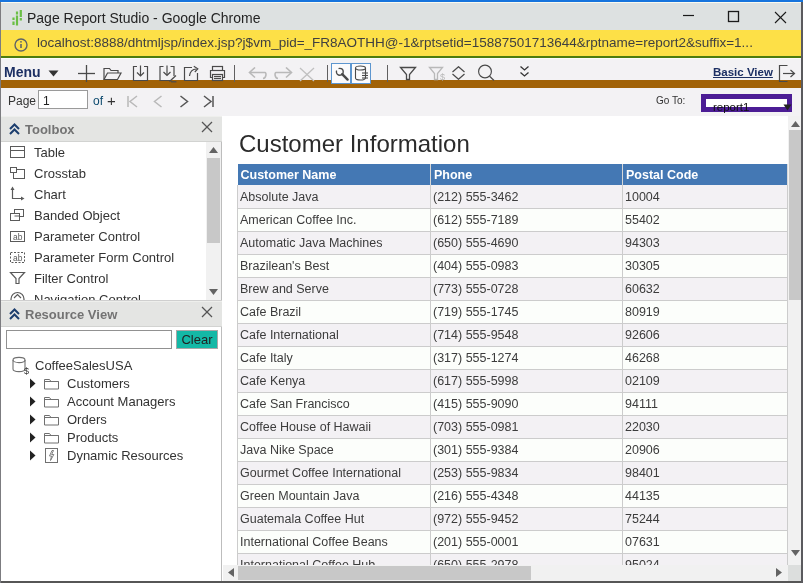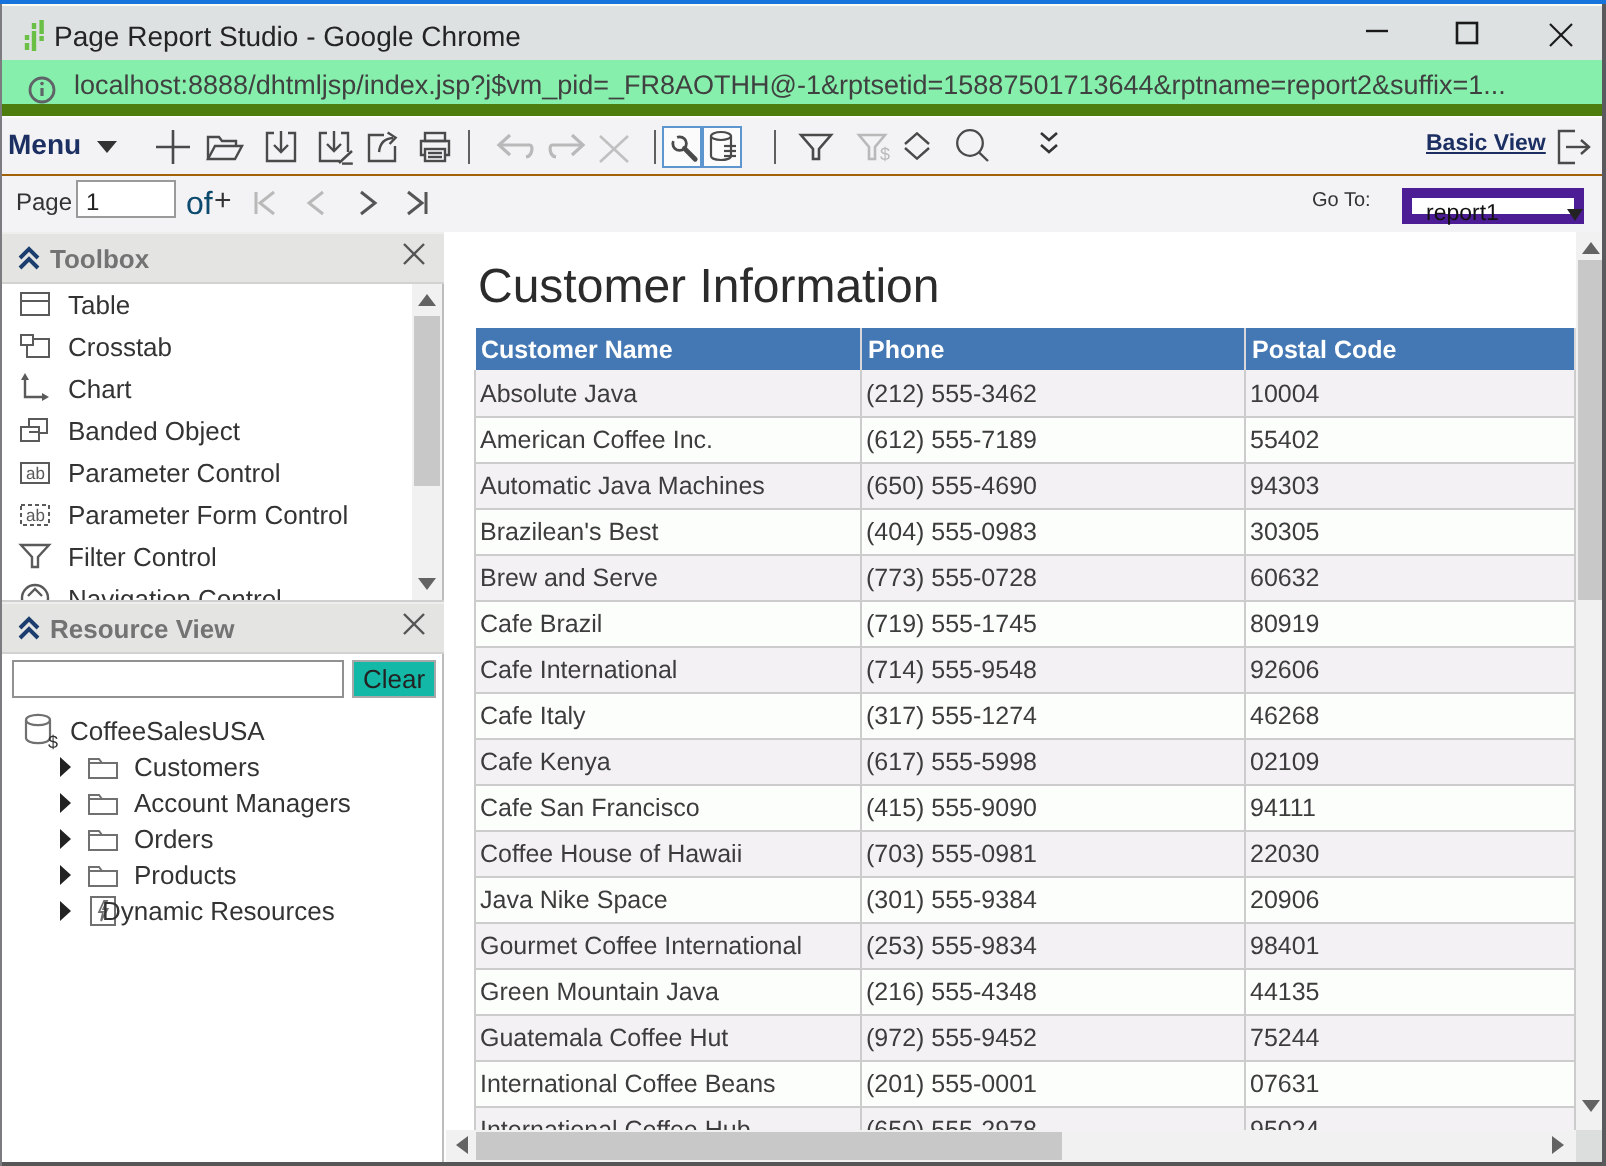--- a/index.html
+++ b/index.html
@@ -7,23 +7,23 @@
 body { font-family:"Liberation Sans", sans-serif; position:relative; background:#fff; }
 .abs { position:absolute; }
 
 #frame { position:absolute; left:0; top:0; width:803px; height:583px; }
 #leftb { position:absolute; left:0; top:2px; width:1px; height:581px; background:#7c7c80; }
 #rightb { position:absolute; left:801px; top:2px; width:2px; height:581px; background:#5a5a5e; }
 #topblue { position:absolute; left:0; top:0; width:803px; height:2px; background:#1774dd; }
 #topcream { position:absolute; left:0; top:2px; width:803px; height:1px; background:#fafaef; }
 #titlebar { position:absolute; left:1px; top:3px; width:801px; height:27px; background:#dde1e1; }
 #title { position:absolute; left:26px; top:7px; font-size:14px; color:#242424; }
-#urlbar { position:absolute; left:1px; top:30px; width:801px; height:28px; background:#86efac; border-bottom:6px solid #4d7c0f;text-align:center; }
+#urlbar { position:absolute; left:1px; top:30px; width:801px; height:28px; background:#fde047; border-bottom:2px solid #4d7c0f;text-align:center; }
 #urltext { position:absolute; left:36px; top:5px; font-size:13.5px; color:#404040; letter-spacing:0px; white-space:nowrap; }
-#toolbar1 { position:absolute; left:1px; top:58px; width:801px; height:30px; background:#f3f2f4; box-shadow:inset 0 1px 0 #fbfbfc; border-bottom:1px solid #a16207;text-align:right; }
+#toolbar1 { position:absolute; left:1px; top:58px; width:801px; height:30px; background:#f3f2f4; box-shadow:inset 0 1px 0 #fbfbfc; border-bottom:8px solid #a16207;text-align:right; }
 #toolbar2 { position:absolute; left:1px; top:88px; width:801px; height:28px; background:#f3f2f4; }
 #botborder { position:absolute; left:0; top:581px; width:803px; height:2px; background:#565656; }
 
 .winbtn { position:absolute; top:0; height:27px; }
 
 #leftpanel { position:absolute; left:1px; top:116px; width:221px; height:465px; background:#fff; border-right:1px solid #bdbdbd; }
 .phead { position:relative; height:26px; background:#e4e5e3; border-bottom:1px solid #d2d3d1; box-shadow:inset 0 1px 0 #eeefec; }
 .phead .ptitle { position:absolute; left:24px; top:6px; font-size:13px; font-weight:bold; color:#737373; }
 .phead .pclose { position:absolute; right:9px; top:5px; width:12px; height:12px; }
 .phead .pcollapse { position:absolute; left:7px; top:6px; }
@@ -195,21 +195,21 @@
         <g fill="none" stroke="#4a4a4a" stroke-width="1.2">
           <path d="M9.5 1.5 L1.5 1.5 L1.5 17.5 L9.5 17.5"></path>
           <line x1="5" y1="9.5" x2="16" y2="9.5"></line>
           <path d="M12.5 6 L16.5 9.5 L12.5 13"></path>
         </g>
       </svg>
   </div>
   <div id="toolbar2">
     <div class="abs" style="left:7px;top:6px;font-size:12px;color:#333;">Page</div>
     <div class="abs" style="left:37px;top:2px;width:50px;height:19px;background:#fff;border:1px solid #9a9a9a;font-size:12px;color:#222;padding:3px 0 0 4px;">1</div>
-    <div class="abs" style="left:92px;top:6px;font-size:16px;color:#0c4a6e;">of</div>
+    <div class="abs" style="left:92px;top:6px;font-size:12px;color:#0c4a6e;">of</div>
     <div class="abs" style="left:106px;top:4px;font-size:15px;color:#333;">+</div>
     <svg class="abs" style="left:125px;top:7px" width="13" height="13" viewBox="0 0 13 13">
         <g fill="none" stroke="#b9b9b9" stroke-width="1.5">
           <line x1="2" y1="1" x2="2" y2="12"></line>
           <path d="M11 1 L4 6.5 L11 12"></path>
         </g>
       </svg>
     <svg class="abs" style="left:152px;top:7px" width="10" height="13" viewBox="0 0 10 13">
         <path d="M8.5 1 L1.5 6.5 L8.5 12" fill="none" stroke="#b9b9b9" stroke-width="1.5"></path>
       </svg>
@@ -388,21 +388,21 @@
             <span class="abs" style="left:66px;top:2px">Products</span>
           </div>
       <div class="treerow" style="top:145px; height:18px; width:221px;">
             <svg class="abs" style="left:28px;top:4px" width="7" height="11" viewBox="0 0 7 11">
               <path d="M1 0.5 L6.5 5.5 L1 10.5 Z" fill="#222"></path>
             </svg>
             <svg class="abs" style="left:43px;top:1px" width="15" height="17" viewBox="0 0 15 17">
               <rect x="1.5" y="1.5" width="12" height="14" fill="none" stroke="#707070" stroke-width="1"></rect>
               <path d="M8 3.5 L5.5 9 L7.5 9 L6.5 13.5 L9.8 7.5 L7.6 7.5 L9.5 3.5 Z" fill="none" stroke="#707070" stroke-width="0.9"></path>
             </svg>
-            <span class="abs" style="left:50px;top:2px">Dynamic Resources</span>
+            <span class="abs" style="left:66px;top:2px">Dynamic Resources</span>
           </div>
       </div>
     </div>
   </div>
   <div id="main">
     <div id="heading">Customer Information</div>
     <table id="rpt-table">
       <colgroup>
           <col style="width:193px">
           <col style="width:192px">

